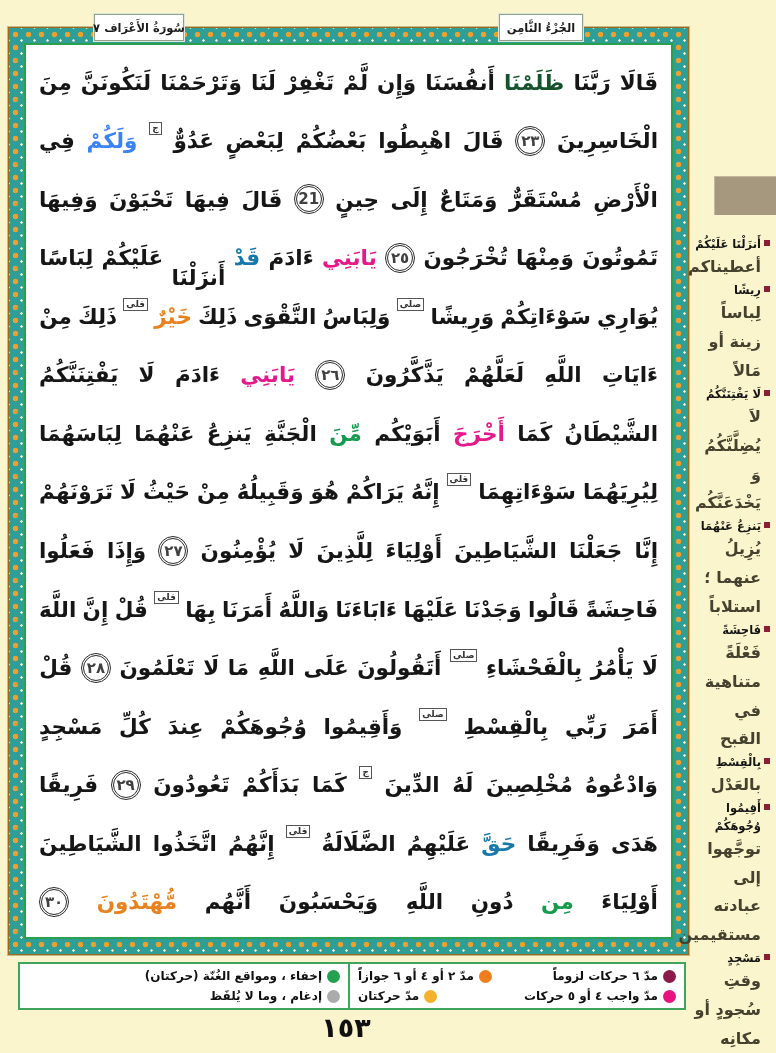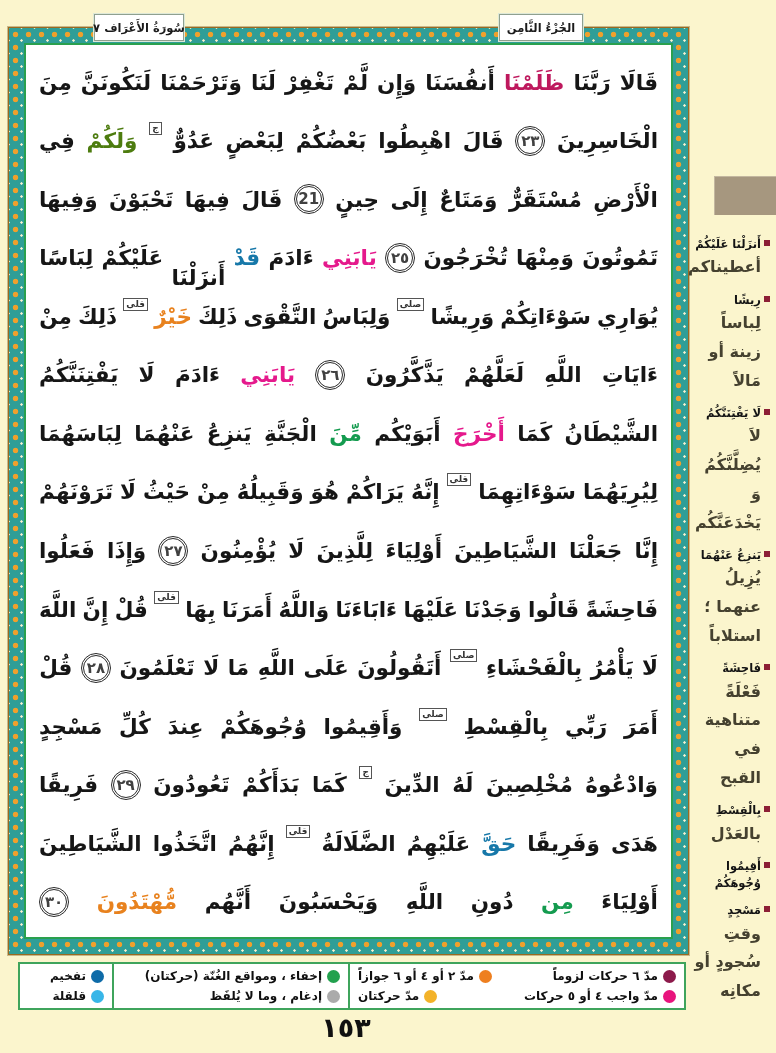--- a/index.html
+++ b/index.html
@@ -117,40 +117,40 @@
 
   <div class="tab tab-juz">
     <span>الجُزْءُ الثَّامِن</span>
   </div>
 
   <div class="frame">
     <div class="inner" id="quran-text">
         <div class="qline">
           <span class="word" style="color: rgb(22, 22, 22);">قَالَا</span>
           <span class="word" style="color: rgb(22, 22, 22);">رَبَّنَا</span>
-          <span class="word" style="color: #be185d;">ظَلَمْنَا</span>
+          <span class="word" style="color: #14532d;">ظَلَمْنَا</span>
           <span class="word" style="color: rgb(22, 22, 22);">أَنفُسَنَا</span>
           <span class="word" style="color: rgb(22, 22, 22);">وَإِن</span>
           <span class="word" style="color: rgb(22, 22, 22);">لَّمْ</span>
           <span class="word" style="color: rgb(22, 22, 22);">تَغْفِرْ</span>
           <span class="word" style="color: rgb(22, 22, 22);">لَنَا</span>
           <span class="word" style="color: rgb(22, 22, 22);">وَتَرْحَمْنَا</span>
           <span class="word" style="color: rgb(22, 22, 22);">لَنَكُونَنَّ</span>
           <span class="word" style="color: rgb(22, 22, 22);">مِنَ</span>
         </div>
         <div class="qline">
           <span class="word" style="color: rgb(22, 22, 22);">الْخَاسِرِينَ</span>
           <span class="ayah">٢٣</span>
           <span class="word" style="color: rgb(22, 22, 22);">قَالَ</span>
           <span class="word" style="color: rgb(22, 22, 22);">اهْبِطُوا</span>
           <span class="word" style="color: rgb(22, 22, 22);">بَعْضُكُمْ</span>
           <span class="word" style="color: rgb(22, 22, 22);">لِبَعْضٍ</span>
           <span class="word" style="color: rgb(22, 22, 22);">عَدُوٌّ</span>
           <span class="waqf">ج</span>
-          <span class="word" style="color: #4d7c0f;">وَلَكُمْ</span>
+          <span class="word" style="color: #3b82f6;">وَلَكُمْ</span>
           <span class="word" style="color: rgb(22, 22, 22);">فِي</span>
         </div>
         <div class="qline">
           <span class="word" style="color: rgb(22, 22, 22);">الْأَرْضِ</span>
           <span class="word" style="color: rgb(22, 22, 22);">مُسْتَقَرٌّ</span>
           <span class="word" style="color: rgb(22, 22, 22);">وَمَتَاعٌ</span>
           <span class="word" style="color: rgb(22, 22, 22);">إِلَى</span>
           <span class="word" style="color: rgb(22, 22, 22);">حِينٍ</span>
           <span class="ayah">21</span>
           <span class="word" style="color: rgb(22, 22, 22);">قَالَ</span>
@@ -348,20 +348,21 @@
           <span class="bullet"></span>
           <span>بِالْقِسْطِ</span>
         </div>
         <div class="note-body">بالعَدْل</div>
       </div>
       <div class="note">
         <div class="note-head">
           <span class="bullet"></span>
           <span>أَقِيمُوا وُجُوهَكُمْ</span>
         </div>
+        <div class="note-body">توجَّهوا إلى عبادته مستقيمين</div>
       </div>
       <div class="note">
         <div class="note-head">
           <span class="bullet"></span>
           <span>مَسْجِدٍ</span>
         </div>
         <div class="note-body">وقتِ سُجودٍ أو مكانِه</div>
       </div>
     </div>
 
@@ -395,31 +396,17 @@
             <span class="llabel">إخفاء ، ومواقع الغُنّة (حركتان)</span>
           </span>
         </div>
         <div class="lrow">
           <span class="litem">
             <span class="ldot" style="background: rgb(171, 171, 171);"></span>
             <span class="llabel">إدغام ، وما لا يُلفَظ</span>
           </span>
         </div>
       </div>
-      <div class="lcell lcell-2">
-        <div class="lrow">
-          <span class="litem">
-            <span class="ldot" style="background: rgb(14, 107, 168);"></span>
-            <span class="llabel">تفخيم</span>
-          </span>
-        </div>
-        <div class="lrow">
-          <span class="litem">
-            <span class="ldot" style="background: rgb(56, 182, 232);"></span>
-            <span class="llabel">قلقلة</span>
-          </span>
-        </div>
-      </div>
     </div>
 
   <div class="pagenum">١٥٣</div>
 
 </div>
 
 </body></html>

